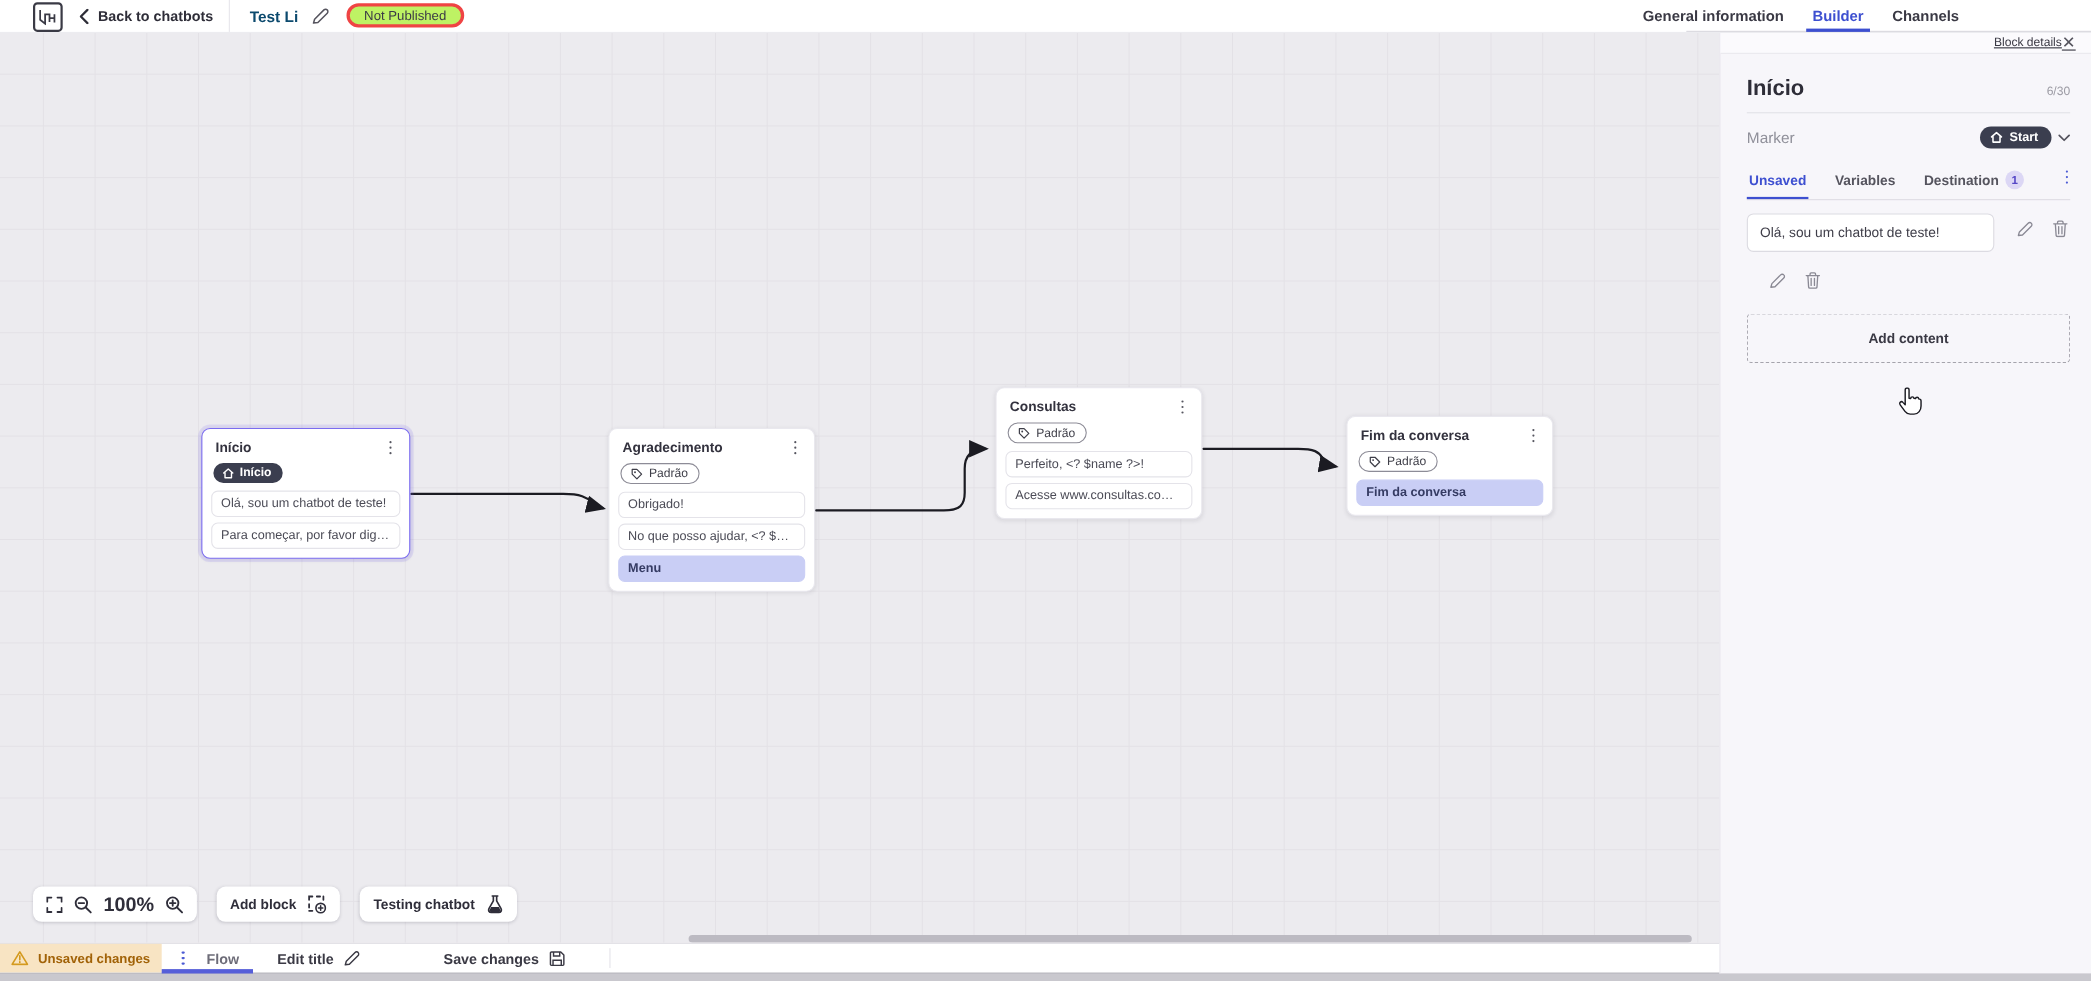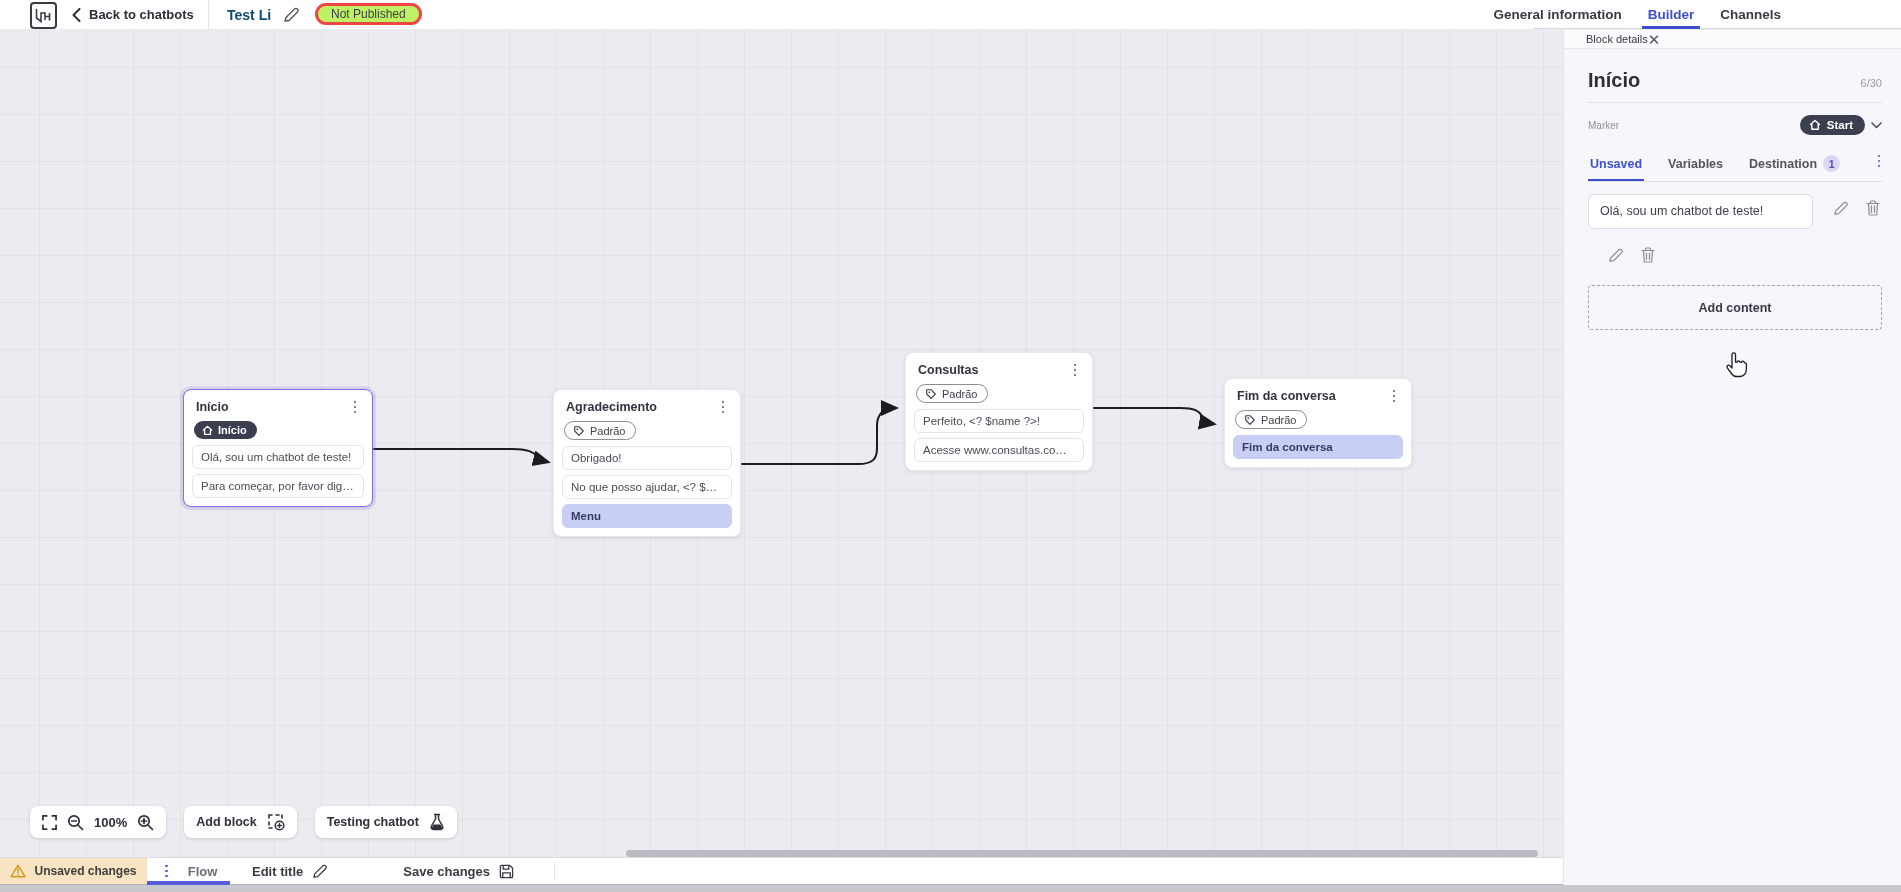--- a/index.html
+++ b/index.html
@@ -55,39 +55,39 @@
   .node-row { margin-top:5px; background:#fff; border:1px solid #e4e3e9; border-radius:6px;
     padding:5px 8px; font-size:11.5px; color:#4b4b56; white-space:nowrap; overflow:hidden;
     text-overflow:ellipsis; }
   .node-row.hl { background:#c9cef5; border-color:#c9cef5; color:#353b63; font-weight:700; }
 
   
   .ctl-bar { position:absolute; left:30px; top:776px; display:flex; gap:18px; }
   .ctl-card { background:#fff; border-radius:8px; box-shadow:0 1px 3px rgba(40,40,60,.18);
     height:32px; display:flex; align-items:center; padding:0 12px; gap:10px; cursor:pointer; }
   .ctl-card .lbl { font-size:12.5px; font-weight:700; color:#2f2e3a; white-space:nowrap; }
-  .zoom-pct { font-size:13px; font-weight:700; color:#2f2e3a; }
+  .zoom-pct { font-size:18px; font-weight:700; color:#2f2e3a; }
 
   
   .hscroll { position:absolute; left:626px; top:820px; width:912px; height:7px; border-radius:4px; background:#bcbac2; }
 
   
   .panel { position:absolute; left:1563px; top:30px; width:338px; height:855px; background:#f7f6fa;
     border-left:1px solid #e5e4ea; z-index:25; }
   .panel-hd { height:19px; background:#fbfafd; border-bottom:1px solid #e9e8ee; display:flex;
-    align-items:center; justify-content:flex-start; padding:0 4px 0 22px; }
+    align-items:center; justify-content:flex-end; padding:0 14px 0 22px;text-decoration:underline; }
   .panel-hd-title { font-size:11px; color:#3a3944; }
   .close-x { font-size:15px; color:#55545e; cursor:pointer; line-height:1; }
   .panel-body { padding:20px 19px 0 24px; }
   .blk-title-row { display:flex; align-items:flex-end; justify-content:space-between;
     border-bottom:1px solid #e2e1e8; padding-bottom:10px; }
   .blk-title { font-size:20px; font-weight:700; color:#2e2d38; }
   .blk-counter { font-size:11px; color:#9b9aa3; padding-bottom:3px; }
   .marker-row { display:flex; align-items:center; justify-content:space-between; margin-top:12px; }
-  .marker-lbl { font-size:10px; color:#90909a;text-align:center; }
+  .marker-lbl { font-size:14px; color:#90909a;text-align:center; }
   .marker-right { display:flex; align-items:center; gap:6px; }
   .start-pill { display:inline-flex; align-items:center; gap:6px; background:#3b3e4f; color:#fff;
     border-radius:13px; padding:4px 12px 4px 9px; font-size:11.5px; font-weight:700; cursor:pointer; }
   .ptabs { display:flex; align-items:center; margin-top:20px; border-bottom:1px solid #dedde4;
     position:relative; }
   .ptab { font-size:12.5px; font-weight:700; color:#55545e; padding:0 2px 9px; margin-right:22px;
     cursor:pointer; position:relative; display:flex; align-items:center; gap:6px; }
   .ptab.active { color:#3d4fd0; }
   .ptab.active::after { content:""; position:absolute; left:0; right:0; bottom:-1px; height:2px; background:#3d4fd0; }
   .ptab-badge { width:17px; height:17px; border-radius:50%; background:#dcd7f5; color:#5547c6;
@@ -101,21 +101,21 @@
   .icon-btn { cursor:pointer; display:block; }
   .add-content { margin-top:22px; height:45px; border:1px dashed #a5a4ac; border-radius:4px;
     display:flex; align-items:center; justify-content:center; font-size:12.5px; font-weight:700;
     color:#3a3944; cursor:pointer; background:transparent; width:100%;text-align:right; }
   .hand-cursor { position:absolute; left:160px; top:322px; z-index:40; }
 
   
   .footer { position:absolute; left:0; top:857px; width:1563px; height:27px; background:#fff;
     border-top:1px solid #dcdbe1; display:flex; align-items:stretch; z-index:28; }
   .unsaved { width:147px; background:#f8e4c3; display:flex; align-items:center; justify-content:center;
-    gap:8px; font-size:12px; font-weight:700; color:#404040; }
+    gap:8px; font-size:12px; font-weight:700; color:#a16207; }
   .flow-cell { width:83px; display:flex; align-items:center; justify-content:center; gap:14px;
     position:relative; cursor:pointer; }
   .flow-cell::after { content:""; position:absolute; left:0; right:0; bottom:-1px; height:4px; background:#565fd9; }
   .flow-lbl { font-size:13px; font-weight:700; color:#6d6c78; }
   .foot-btn { display:flex; align-items:center; gap:9px; font-size:13px; font-weight:700; color:#3a3944;
     padding:0 22px; cursor:pointer; }
   .foot-div { width:1px; background:#e4e3e9; margin:4px 0; }
   .page-strip { position:absolute; left:0; top:884px; width:1901px; height:8px; background:#c9c8ce;
     border-top:1px solid #b3b2b9; }
 </style>

